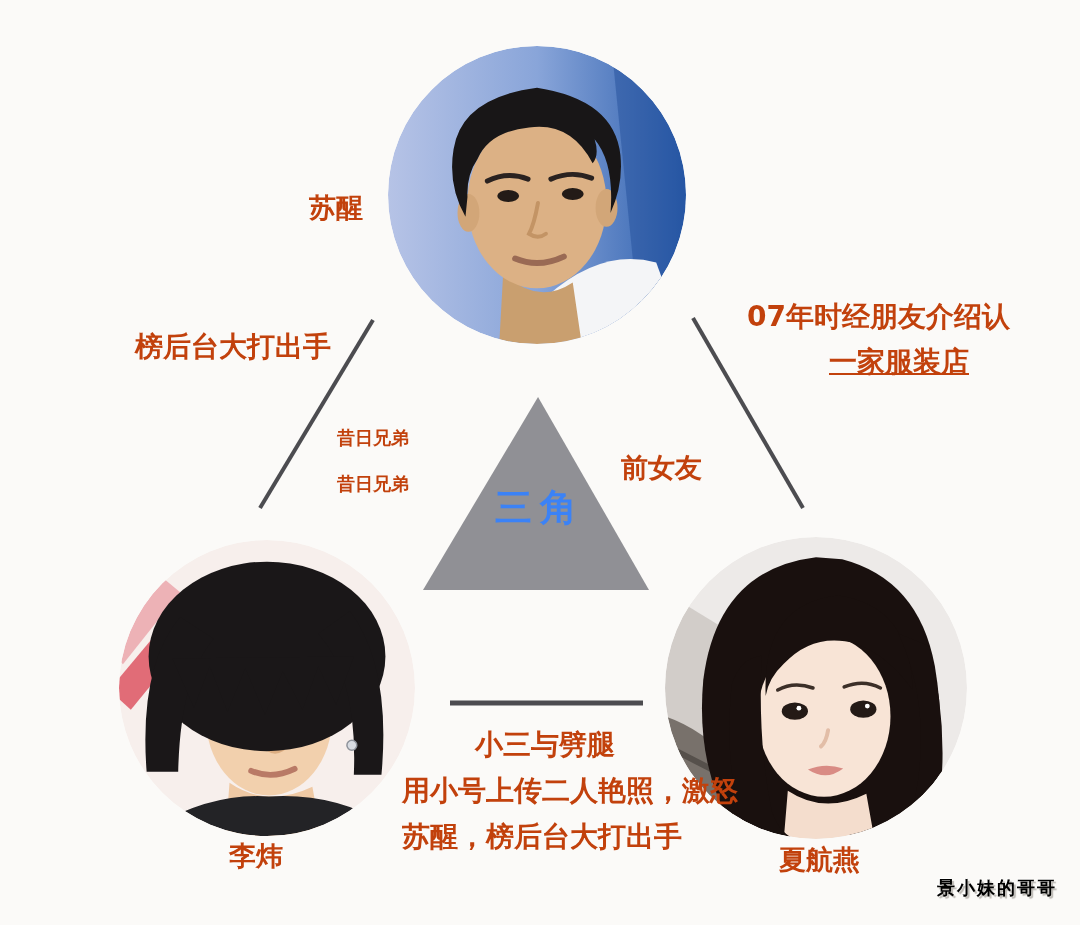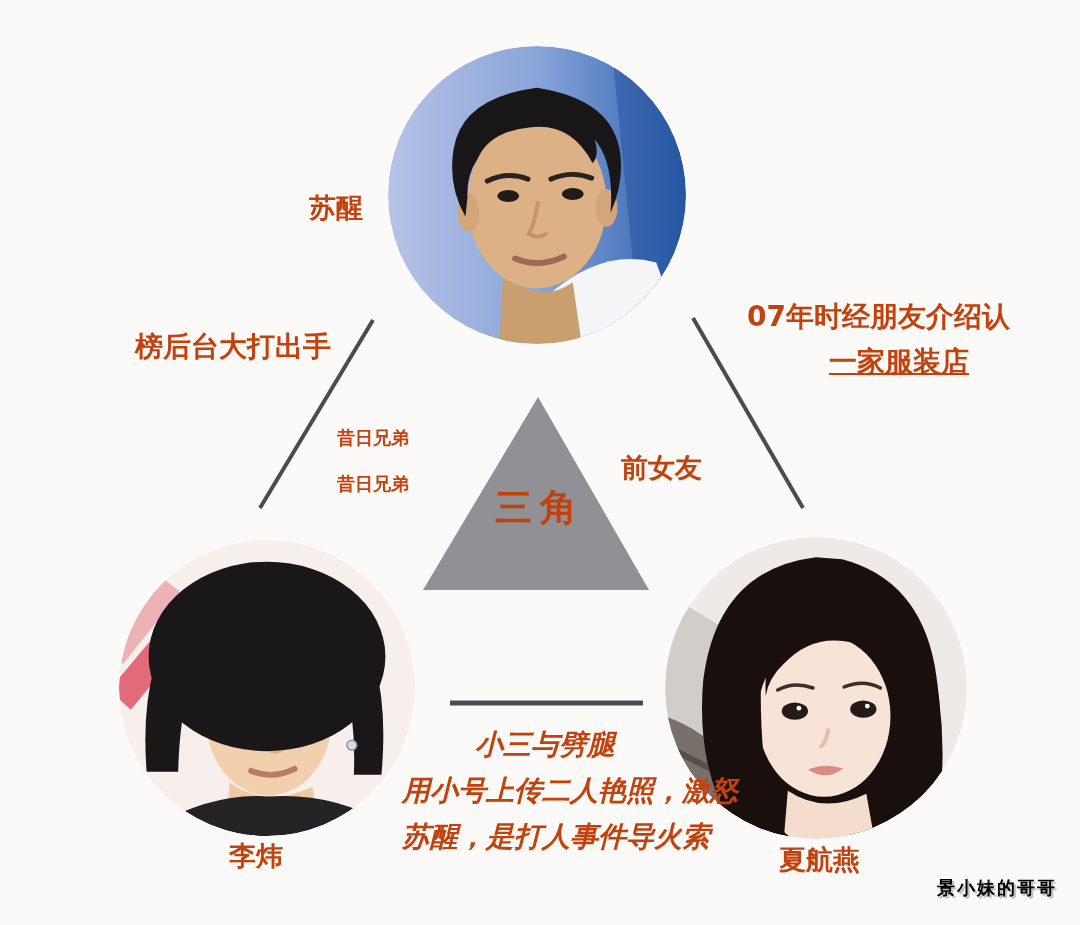--- a/index.html
+++ b/index.html
@@ -14,31 +14,31 @@
   .avatar { position:absolute; border-radius:50%; overflow:hidden; }
   .avatar svg { display:block; width:100%; height:100%; }
   .tri {
     position:absolute; left:423px; top:397px; width:226px; height:193px;
     background:#909095;
     clip-path:polygon(50.9% 0, 100% 100%, 0 100%);
   }
   .tri-label {
     position:absolute; left:423px; top:487px; width:226px;
     text-align:center; font-weight:bold; font-size:37px; line-height:41px;
-    color:#c2410c; letter-spacing:8px; text-indent:8px;
+    color:#3b82f6; letter-spacing:8px; text-indent:8px;
   }
   .txt { position:absolute; font-weight:bold; white-space:nowrap; color:#c2410c; }
   .name-label { font-size:27px; }
   .note { font-size:28px; }
   .note-left { left:135px; top:326px; line-height:41px; }
   .pair-left { left:337px; top:409px; line-height:46px; font-size:18px;margin-top:6px; }
   .note-right { left:747px; top:294px; width:236px; line-height:45px; }
   .note-right .last { text-align:right; padding-right:14px;text-decoration:underline; }
   .pair-right { left:621px; top:450px; font-size:27px; }
-  .note-bottom { left:402px; top:722px; width:286px; line-height:46px;font-style:italic; }
+  .note-bottom { left:402px; top:722px; width:286px; line-height:46px; }
   .note-bottom .title { text-align:center; }
   .lbl-su  { left:309px; top:190px; }
   .lbl-lw  { left:229px; top:838px; }
   .lbl-xhy { left:779px; top:842px; }
   .watermark {
     position:absolute; left:901px; top:876px;
     font-weight:bold; font-size:18px; letter-spacing:2px; white-space:nowrap;
     color:#000000;
     text-shadow: 2px 2px 1px #bab7b2, -1px -1px 1px #ffffff;
     margin-left: 36px;
@@ -165,18 +165,18 @@
 
   <div class="txt note note-right">
     <div>07年时经朋友介绍认</div>
     <div class="last">一家服装店</div>
   </div>
   <div class="txt pair-right">前女友</div>
 
   <div class="txt note note-bottom">
     <div class="title">小三与劈腿</div>
     <div>用小号上传二人艳照，激怒</div>
-    <div>苏醒，是打人事件导火索</div>
+    <div>苏醒，榜后台大打出手</div>
   </div>
 
   <div class="watermark">景小妹的哥哥</div>
 
 </div>
 
 </body></html>

